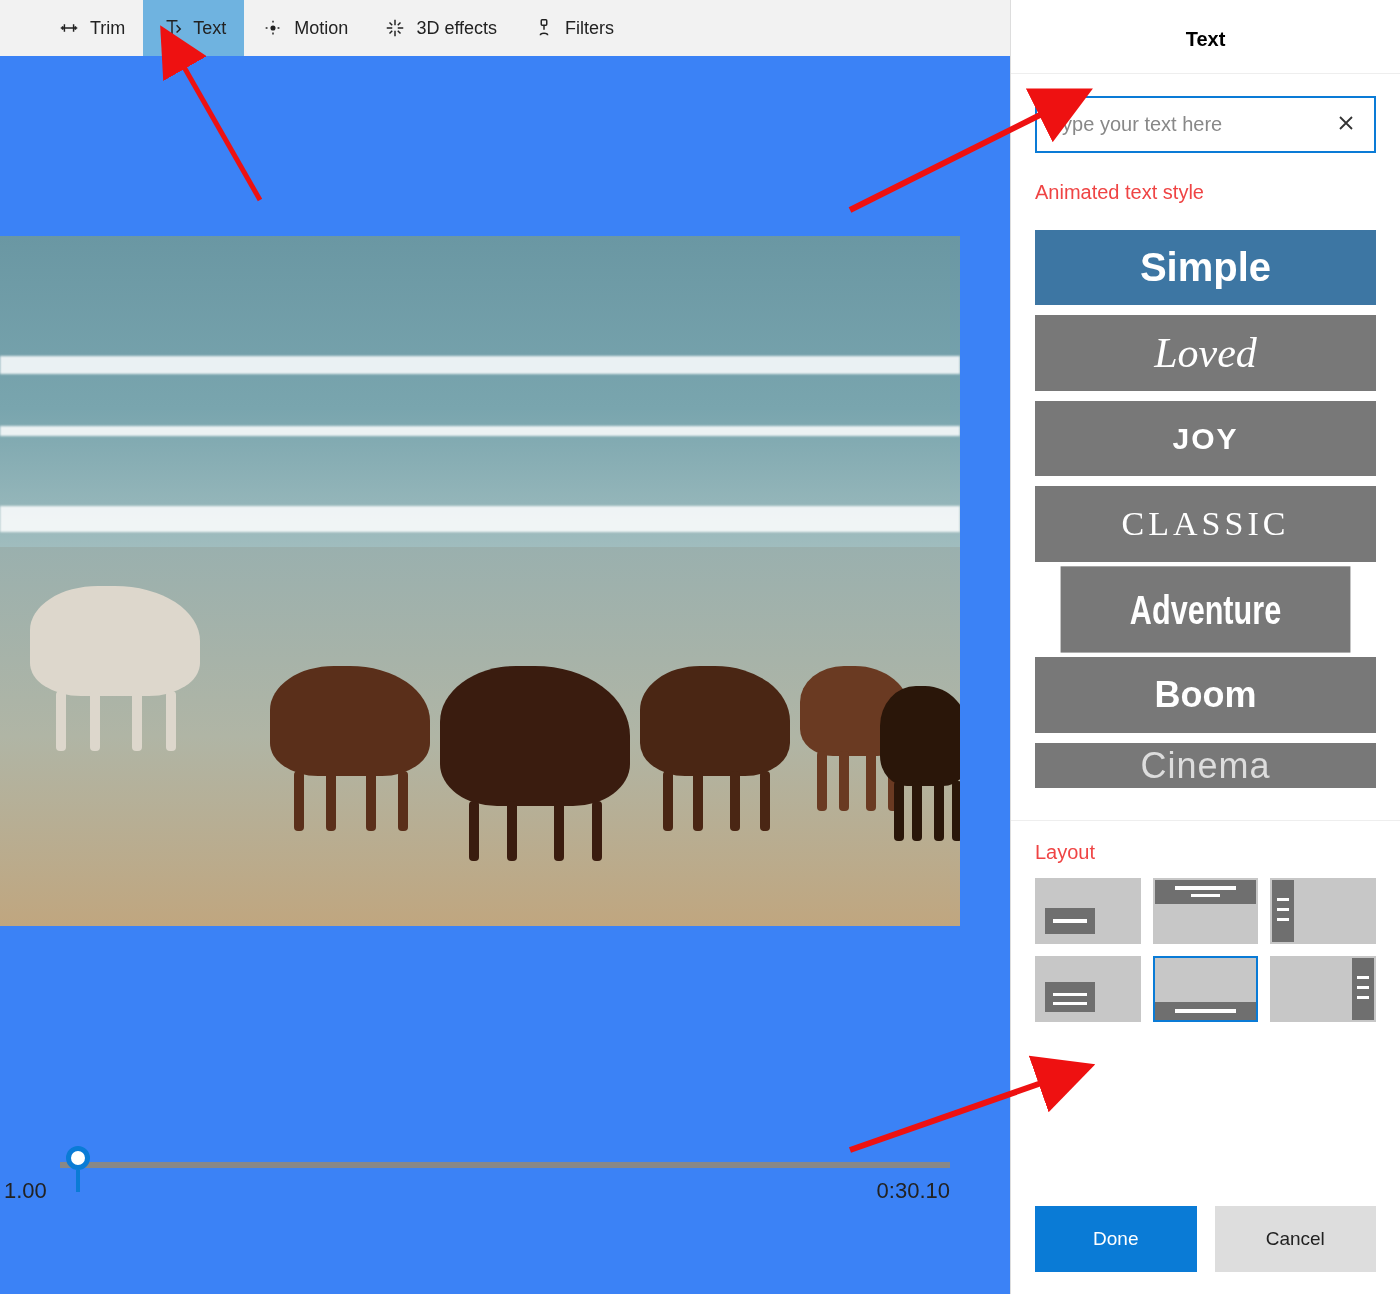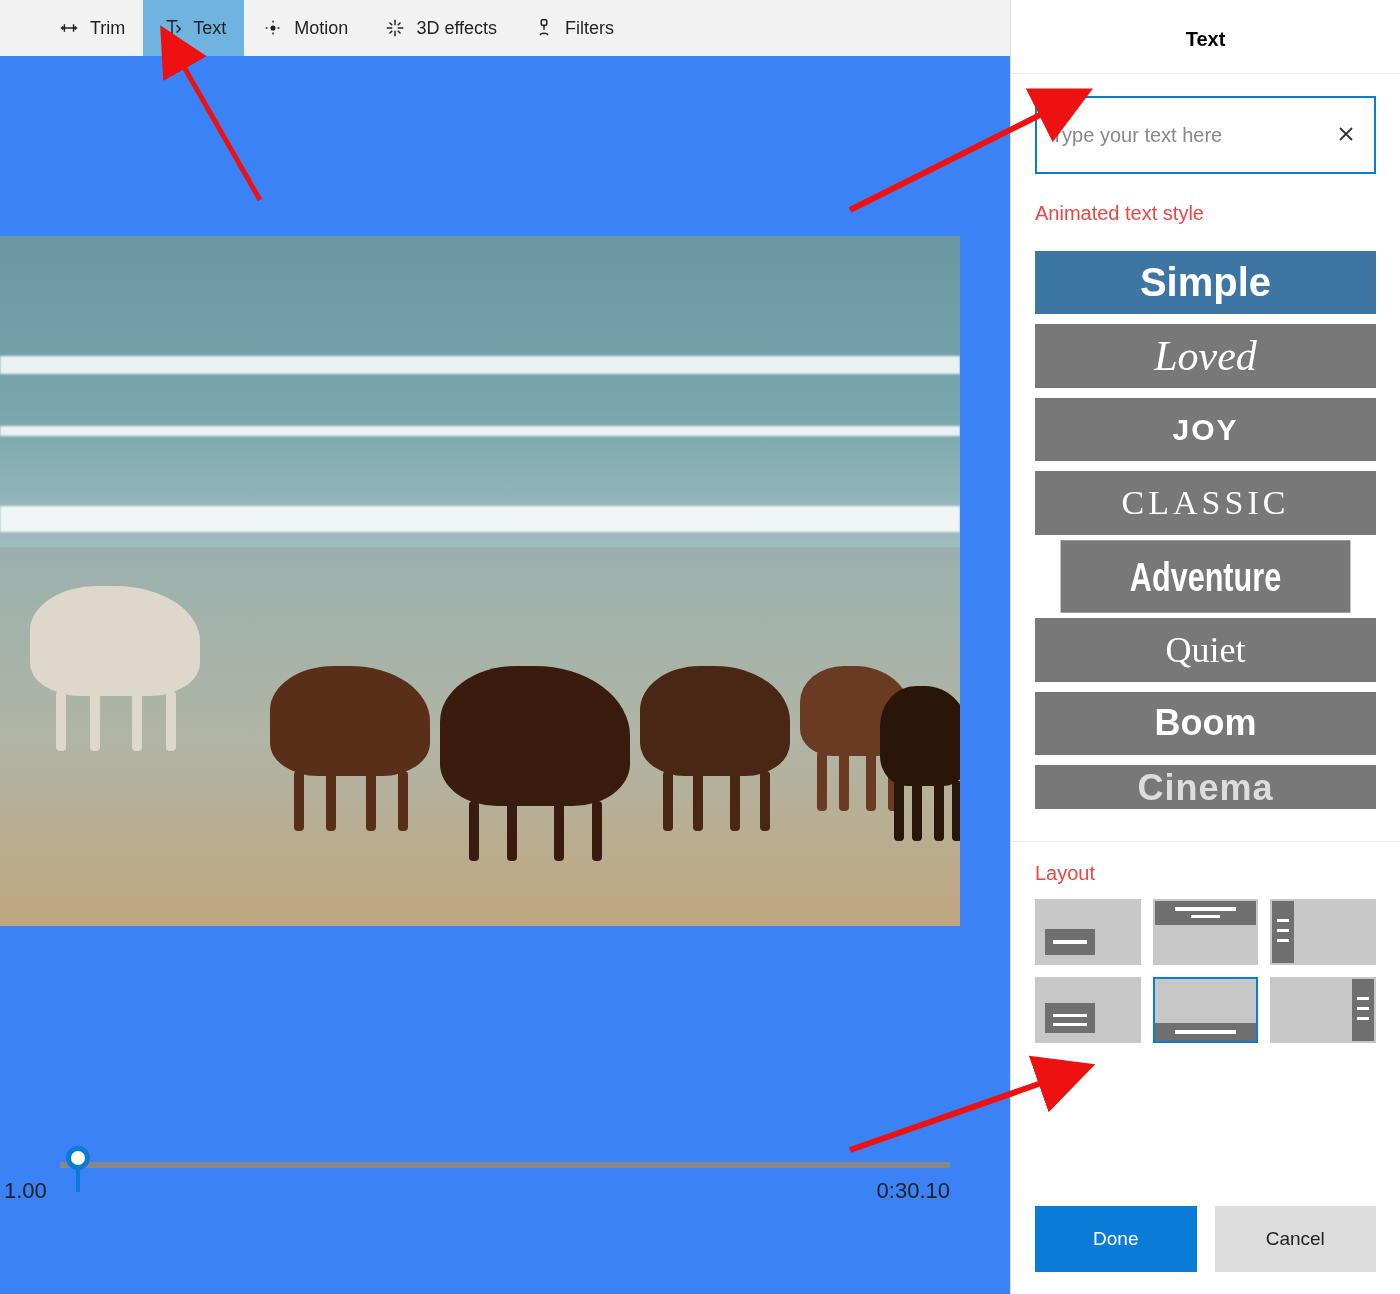--- a/index.html
+++ b/index.html
@@ -44,36 +44,36 @@
   
   .timeline-area { position:absolute; bottom:90px; left:0; right:0; padding: 0 60px 0 0;}
   .time-labels { display:flex; justify-content:space-between; font-size:22px; color:#222; padding: 0 0 0 4px;}
   .track { position:relative; height:6px; background:#888; margin: 0 0 10px 60px;}
   .playhead { position:absolute; top:-16px; left:6px; width:24px;height:24px;border:5px solid #0a7bd6;border-radius:50%;background:#fff;}
   .playstem{position:absolute;top:8px;left:16px;width:4px;height:22px;background:#0a7bd6;}
 
   
   .side-title{ text-align:center; font-size:20px; font-weight:600; padding:28px 0 22px; border-bottom:1px solid #eee;}
   .side-pad{ padding: 22px 24px; }
-  .text-field-wrap{ border:2px solid #0a7bd6; display:flex; align-items:center; padding:0 14px; height:78px;}
+  .text-field-wrap{ border:2px solid #0a7bd6; display:flex; align-items:center; padding:0 14px; height:57px;}
   .text-field{ flex:1; border:none; outline:none; font-size:20px; color:#333;}
   .text-field::placeholder{color:#888;}
   .clear-x{ font-size:20px; color:#444; cursor:pointer; padding:6px;}
   .section-label{ font-size:20px; color:#ef4444; margin:28px 0 14px;}
   .style-list{ display:flex; flex-direction:column; gap:10px; max-height:570px; overflow:hidden;}
   .style-item{ height:80px; display:flex; align-items:center; justify-content:center; background:#787878; color:#fff; font-size:30px; cursor:pointer;}
   .style-item.sel{ background:#3d76a3;}
   .style-simple{font-weight:700;font-size:40px;margin-top:12px;}
   .style-loved{font-family:"Brush Script MT","Segoe Script",cursive;font-size:42px;font-style:italic;}
   .style-joy{font-weight:900;letter-spacing:2px;}
   .style-classic{font-family:"Times New Roman",serif;letter-spacing:4px;font-size:34px;}
   .style-adventure{font-weight:900;font-family:"Arial Black",sans-serif;font-stretch:condensed;transform:scaleY(1.15) scaleX(0.85);font-size:36px;}
   .style-quiet{font-family:Georgia,"Times New Roman",serif;font-size:36px;}
   .style-boom{font-weight:900;font-family:"Arial Black",sans-serif;font-size:36px;}
-  .style-cinema{font-weight:700;letter-spacing:1px;color:#ddd;font-size:36px;}
+  .style-cinema{font-weight:400;letter-spacing:1px;color:#ddd;font-size:36px;}
   .style-cinema-wrap{height:48px!important;align-items:flex-start;padding-top:2px;}
 
   .layout-section{border-top:1px solid #eee;margin-top:10px;padding:20px 24px 10px;}
   .layout-grid{display:grid;grid-template-columns:repeat(3,1fr);gap:12px;margin-top:14px;}
   .layout-item{height:66px;background:#c7c7c7;position:relative;cursor:pointer;border:2px solid transparent;}
   .layout-item.sel{border-color:#0a7bd6;}
   .li-dark{position:absolute;background:#6f6f6f;}
   .li-line{position:absolute;background:#fff;height:4px;}
 
   .footer-btns{display:flex;gap:18px;padding:22px 24px;margin-top:auto;}
@@ -237,21 +237,20 @@
         </span>
       </div>
 
       <div class="section-label">Animated text style</div>
       <div class="style-list">
         <div class="style-item sel style-simple">Simple</div>
         <div class="style-item style-loved">Loved</div>
         <div class="style-item style-joy">JOY</div>
         <div class="style-item style-classic">CLASSIC</div>
         <div class="style-item style-adventure">Adventure</div>
-        <div class="style-item style-quiet">Quiet</div>
         <div class="style-item style-boom">Boom</div>
         <div class="style-item style-cinema style-cinema-wrap">Cinema</div>
       </div>
     </div>
 
     <div class="layout-section">
       <div class="section-label" style="margin-top:0">Layout</div>
       <div class="layout-grid">
         <div class="layout-item">
           <div class="li-dark" style="left:8px;bottom:8px;width:50px;height:26px;"></div>

